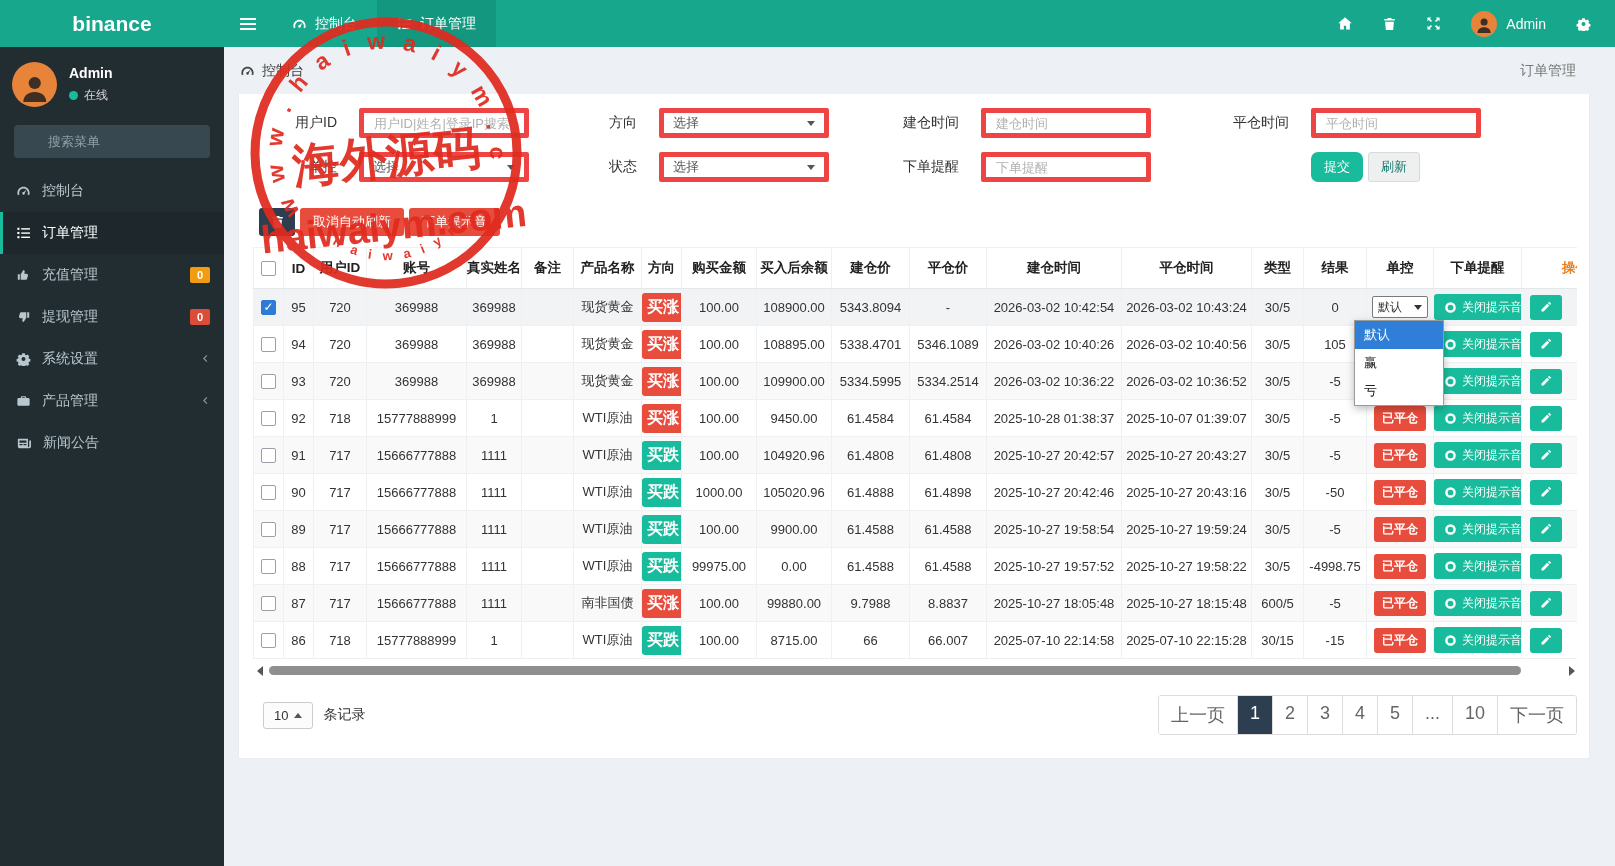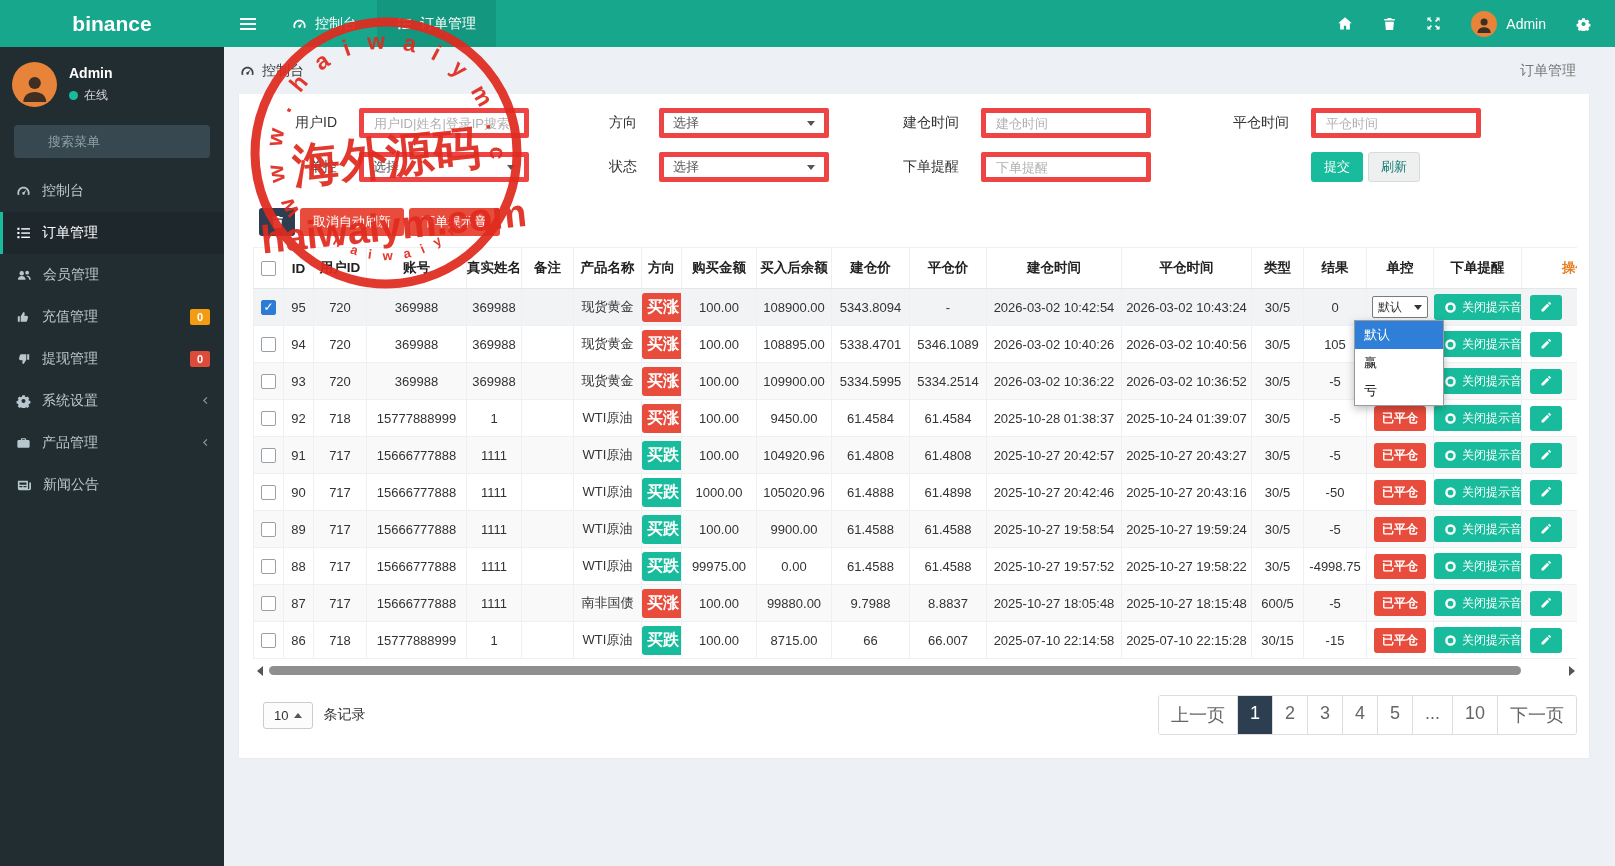--- a/index.html
+++ b/index.html
@@ -64,21 +64,21 @@
   .ctl { width:170px; height:30px; border:5px solid #ef4444; border-radius:2px; background:#fff;
     font-size:13px; }
   input.ctl { padding:0 10px; outline:none; color:#333; font-family:inherit; }
   input.ctl::placeholder { color:#b0b0b0; }
   .sel { display:flex; align-items:center; justify-content:space-between; padding:0 9px; color:#555;
     cursor:pointer; }
   .caret-dn { width:0; height:0; border-left:4px solid transparent; border-right:4px solid transparent;
     border-top:5px solid #555; }
   .btn { display:inline-flex; align-items:center; justify-content:center; gap:6px; border:1px solid transparent;
     border-radius:3px; font-size:13px; padding:0 12px; height:30px; cursor:pointer; font-family:inherit; }
-  .btn-submit { background:#18bc9c; color:#fff; }
+  .btn-submit { background:#18bc9c; color:#fff;border-radius:7px; }
   .btn-refresh { background:#eef0f0; border-color:#d7dadd; color:#0f766e; margin-left:5px; }
 
   
   .toolbar { display:flex; gap:5px; margin:26px 6px 11px; }
   .btn-dark { background:#2c3e50; color:#fff; width:36px; height:28px; padding:0; }
   .btn-danger { background:#e74c3c; color:#fff; height:28px; font-size:13px; }
 
   
   .table-wrap { width:1324px; overflow:hidden; }
   table { border-collapse:collapse; table-layout:fixed; width:1350px; font-size:13px; }
@@ -246,31 +246,20 @@
           <svg width="15" height="14" viewBox="0 0 16 16" fill="currentColor">
             <rect x="1" y="2" width="2.4" height="2.4"></rect>
             <rect x="5.4" y="2.5" width="10" height="1.6"></rect>
             <rect x="1" y="6.8" width="2.4" height="2.4"></rect>
             <rect x="5.4" y="7.3" width="10" height="1.6"></rect>
             <rect x="1" y="11.6" width="2.4" height="2.4"></rect>
             <rect x="5.4" y="12.1" width="10" height="1.6"></rect>
           </svg>
         </span>
         <span>订单管理</span>
-      </li>
-      <li class="">
-        <span class="icn">
-          <svg width="16" height="14" viewBox="0 0 16 16" fill="currentColor">
-            <circle cx="5.4" cy="6" r="2.5"></circle>
-            <path d="M1 13.5c0-2.4 2-4.3 4.4-4.3s4.4 1.9 4.4 4.3z"></path>
-            <circle cx="11.6" cy="5.3" r="2.1"></circle>
-            <path d="M10.6 9.3c2 .5 3.4 2.2 3.4 4.2h1.8c0-2.3-1.5-4.2-3.6-4.9z"></path>
-          </svg>
-        </span>
-        <span>会员管理</span>
       </li>
       <li class="">
         <span class="icn">
           <svg width="15" height="14" viewBox="0 0 16 16" fill="currentColor">
             <path d="M1.5 13.5h2.3V7.2H1.5zM4.8 13.5h5.6c.8 0 1.5-.5 1.7-1.3l1-3.4c.3-1-.5-2.1-1.6-2.1H8.9l.5-2.3c.2-1-.6-2-1.6-2L4.8 7.2z"></path>
           </svg>
         </span>
         <span>充值管理</span>
         <span class="m-badge" style="background:#f39c12">0</span>
       </li>
@@ -556,21 +545,21 @@
     <td>15777888999</td>
     <td>1</td>
     <td></td>
     <td>WTI原油</td>
     <td><span class="badge-dir" style="background:#e74c3c">买涨</span></td>
     <td>100.00</td>
     <td>9450.00</td>
     <td>61.4584</td>
     <td>61.4584</td>
     <td>2025-10-28 01:38:37</td>
-    <td>2025-10-24 01:39:07</td>
+    <td>2025-10-07 01:39:07</td>
     <td>30/5</td>
     <td>-5</td>
     <td class="ctl-cell"><span class="badge-closed">已平仓</span></td>
     <td><button class="btn btn-sound">
                   <span class="icn">
                     <svg width="13" height="13" viewBox="0 0 16 16">
                       <circle cx="8" cy="8" r="5" fill="none" stroke="currentColor" stroke-width="3"></circle>
                     </svg>
                   </span>
                   <span>关闭提示音</span>

